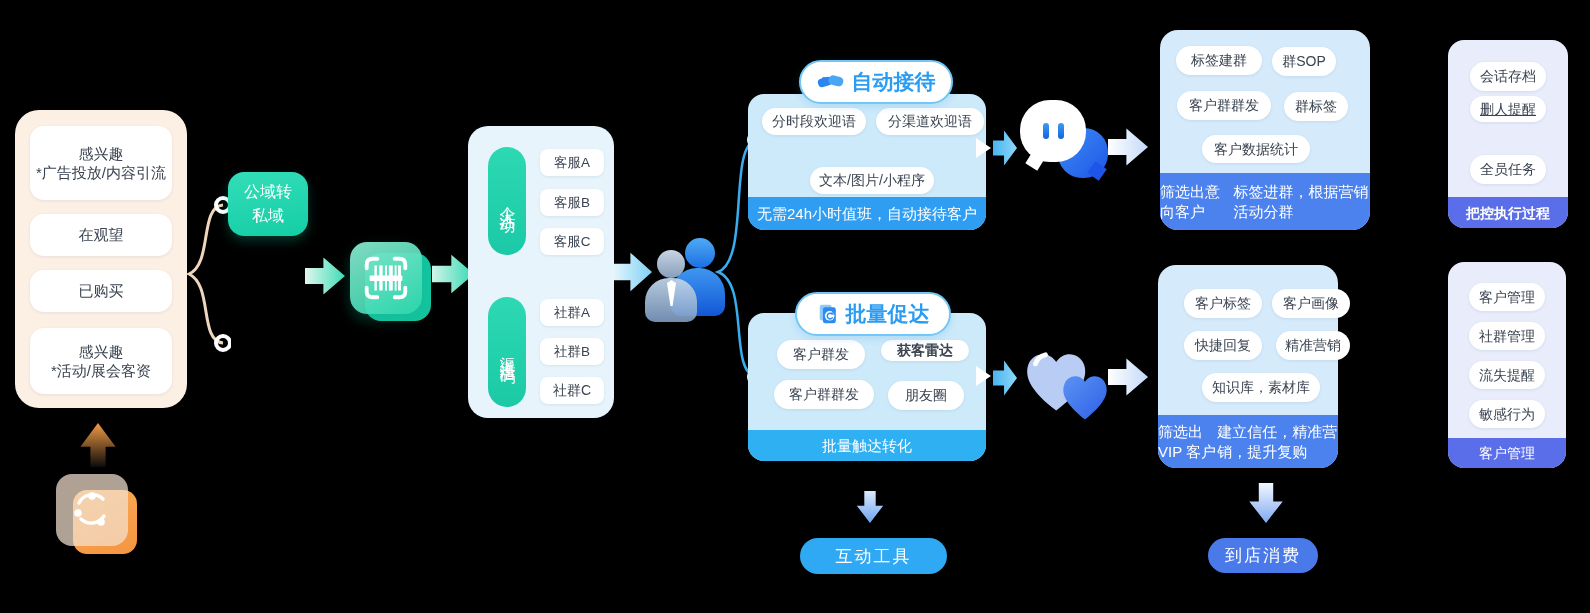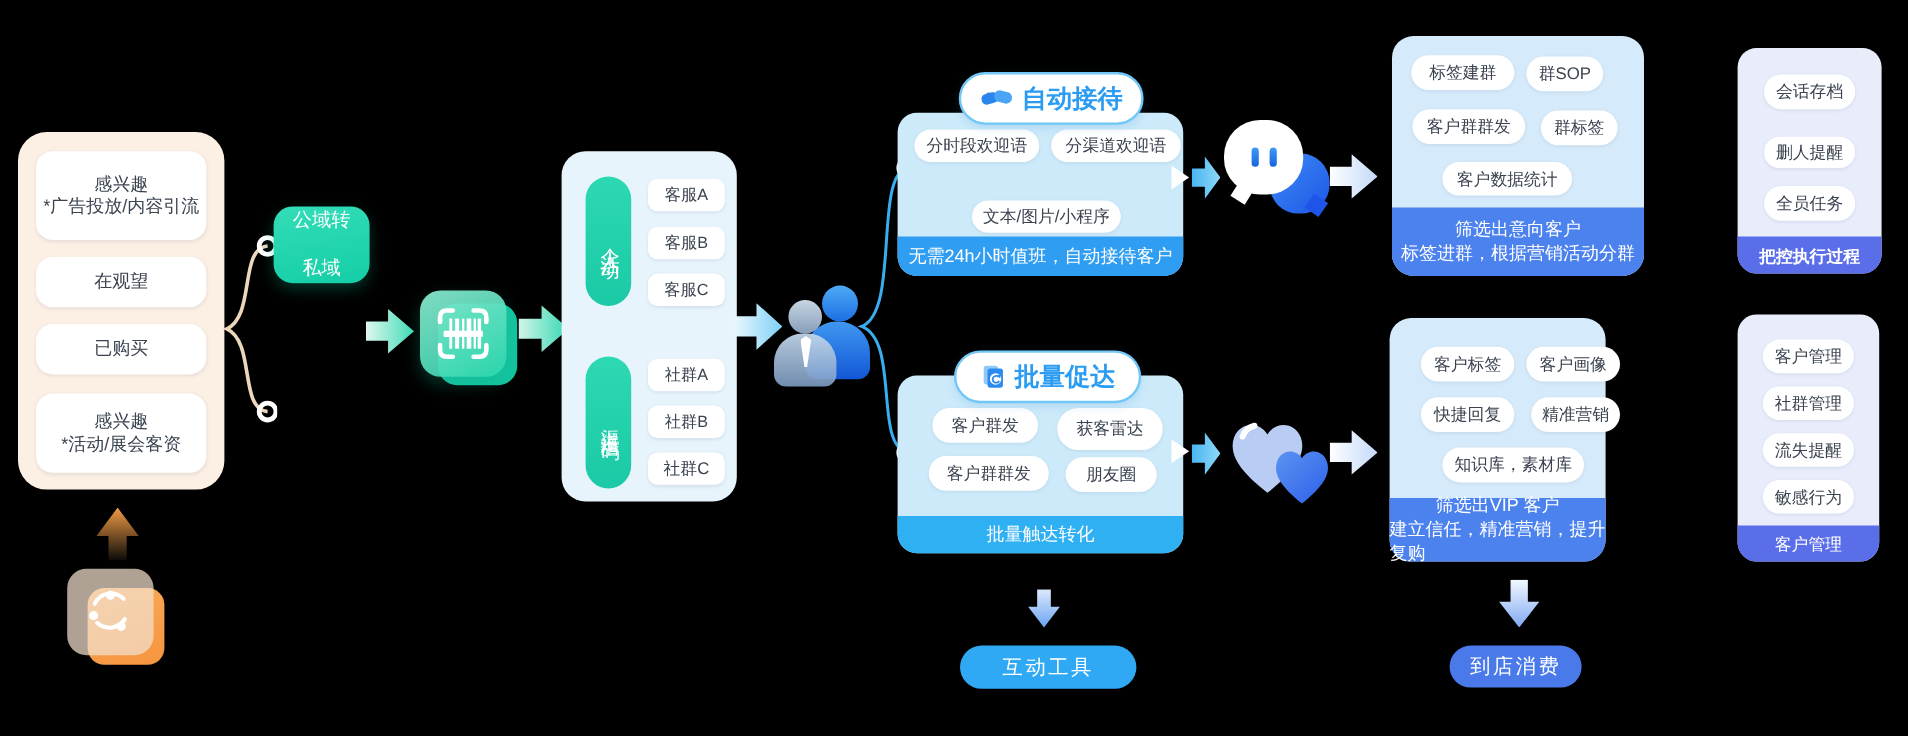--- a/index.html
+++ b/index.html
@@ -4,32 +4,32 @@
 <style>
   html,body{margin:0;padding:0;background:#000;}
   .stage{position:relative;width:1590px;height:613px;background:#000;overflow:hidden;
          font-family:"Liberation Sans",sans-serif;}
   .abs{position:absolute;}
   .card{position:absolute;border-radius:18px;}
   .pill{position:absolute;background:#fff;border-radius:999px;display:flex;flex-direction:column;
         align-items:center;justify-content:center;color:#3a4350;font-size:14px;line-height:1.3;
         text-align:center;box-shadow:0 1px 3px rgba(50,80,120,.10);}
   .gpill{position:absolute;border-radius:16px;background:linear-gradient(170deg,#33ddb8,#14cea6);
-        color:#fff;display:flex;flex-direction:column;align-items:center;justify-content:space-between;
+        color:#fff;display:flex;flex-direction:column;align-items:center;justify-content:center;
         font-size:16px;line-height:1.5;box-shadow:0 5px 12px rgba(18,190,150,.28);}
   .vpill{position:absolute;border-radius:19px;background:linear-gradient(180deg,#2cd9b3,#1bc9a6);
         color:#fff;writing-mode:vertical-rl;text-orientation:upright;display:flex;align-items:center;
         justify-content:center;font-size:16px;letter-spacing:4px;}
   .arrow-r{position:absolute;clip-path:polygon(0 31%,46% 31%,46% 6%,100% 50%,46% 94%,46% 69%,0 69%);}
   .arrow-d{position:absolute;clip-path:polygon(31% 0,69% 0,69% 46%,94% 46%,50% 100%,6% 46%,31% 46%);}
   .arrow-u{position:absolute;clip-path:polygon(31% 100%,31% 54%,6% 54%,50% 0,94% 54%,69% 54%,69% 100%);}
   .hdr{position:absolute;background:#fff;border:2px solid #72c7f6;border-radius:24px;display:flex;
         align-items:center;justify-content:center;gap:7px;color:#2b9cf2;font-size:21px;font-weight:bold;
         box-shadow:0 3px 8px rgba(50,150,230,.18);z-index:3;}
-  .footer-bar{position:absolute;left:0;right:0;bottom:0;color:#fff;display:flex;flex-direction:column;
+  .footer-bar{position:absolute;left:0;right:0;bottom:0;color:#fff;display:flex;flex-direction:row;
         align-items:center;justify-content:center;font-size:15px;line-height:20px;}
   .btn{position:absolute;border-radius:999px;color:#fff;display:flex;align-items:center;
         justify-content:center;font-size:17px;letter-spacing:2px;}
   .chev{position:absolute;background:#fff;clip-path:polygon(0 0,100% 50%,0 100%);z-index:4;}
   .circle{border-radius:50%;}
 </style>
 </head>
 <body>
 
 <div class="stage">
@@ -141,21 +141,21 @@
     <svg width="22" height="22" viewBox="0 0 24 24">
       <rect x="3" y="2" width="13" height="17" rx="2.5" fill="#8ec9f7"></rect>
       <rect x="6.5" y="4.5" width="14" height="17.5" rx="2.5" fill="#2b8bf0"></rect>
       <circle cx="13.8" cy="14" r="5.2" fill="#fff"></circle>
       <path d="M 16.6 12.2 A 3.1 3.1 0 1 0 17.1 15.6" stroke="#2b8bf0" stroke-width="1.6" fill="none"></path>
       <path d="M 15.2 11.2 l 2.1 -0.3 l 0.3 2.1" stroke="#2b8bf0" stroke-width="1.4" fill="none"></path>
     </svg>
     <span>批量促达</span>
   </div>
   <div class="pill" style="left:777px;top:340px;width:88px;height:29px;">客户群发</div>
-  <div class="pill" style="left:881px;top:340px;width:88px;height:35px;">获客雷达</div>
+  <div class="pill" style="left:881px;top:340px;width:88px;height:21px;font-weight:bold;">获客雷达</div>
   <div class="pill" style="left:774px;top:380px;width:100px;height:29px;">客户群群发</div>
   <div class="pill" style="left:888px;top:381px;width:76px;height:29px;">朋友圈</div>
   <div class="chev" style="left:976px;top:366px;width:15px;height:20px;"></div>
 
   <div class="arrow-d" style="left:855px;top:491px;width:30px;height:32px;background:linear-gradient(180deg,#dceafc,#6ba3f2);"></div>
   <div class="btn" style="left:800px;top:538px;width:147px;height:36px;background:#2fa9f3;">互动工具</div>
 
   <div class="arrow-r" style="left:993px;top:128px;width:24px;height:40px;background:linear-gradient(90deg,#49b4f1,#8ed9f8);"></div>
   <div class="abs" style="left:1018px;top:98px;width:92px;height:92px;">
     <div class="abs" style="left:40px;top:30px;width:50px;height:50px;border-radius:24px;background:linear-gradient(135deg,#3e8ef4,#1e55e8);"></div>
@@ -208,21 +208,21 @@
 
   <div class="arrow-d" style="left:1247px;top:483px;width:38px;height:40px;background:linear-gradient(180deg,#f3f8ff,#7fa9f1);"></div>
   <div class="btn" style="left:1208px;top:538px;width:110px;height:35px;background:#4a79ea;">到店消费</div>
 
   <div class="card" style="left:1448px;top:40px;width:120px;height:188px;background:#e8ecfb;border-radius:16px;">
     <div class="footer-bar" style="height:31px;background:#5b6ee9;border-radius:0 0 16px 16px;font-size:14px;font-weight:bold;">
       <span>把控执行过程</span>
     </div>
   </div>
   <div class="pill" style="left:1470px;top:62px;width:76px;height:29px;">会话存档</div>
-  <div class="pill" style="left:1470px;top:114px;width:76px;height:26px;">删人提醒</div>
+  <div class="pill" style="left:1470px;top:96px;width:76px;height:26px;text-decoration:underline;">删人提醒</div>
   <div class="pill" style="left:1470px;top:155px;width:76px;height:29px;">全员任务</div>
 
   <div class="card" style="left:1448px;top:262px;width:118px;height:206px;background:#e8ecfb;border-radius:16px;">
     <div class="footer-bar" style="height:30px;background:#5b6ee9;border-radius:0 0 16px 16px;font-size:14px;">
       <span>客户管理</span>
     </div>
   </div>
   <div class="pill" style="left:1469px;top:283px;width:76px;height:28px;">客户管理</div>
   <div class="pill" style="left:1469px;top:322px;width:76px;height:28px;">社群管理</div>
   <div class="pill" style="left:1469px;top:361px;width:76px;height:28px;">流失提醒</div>

